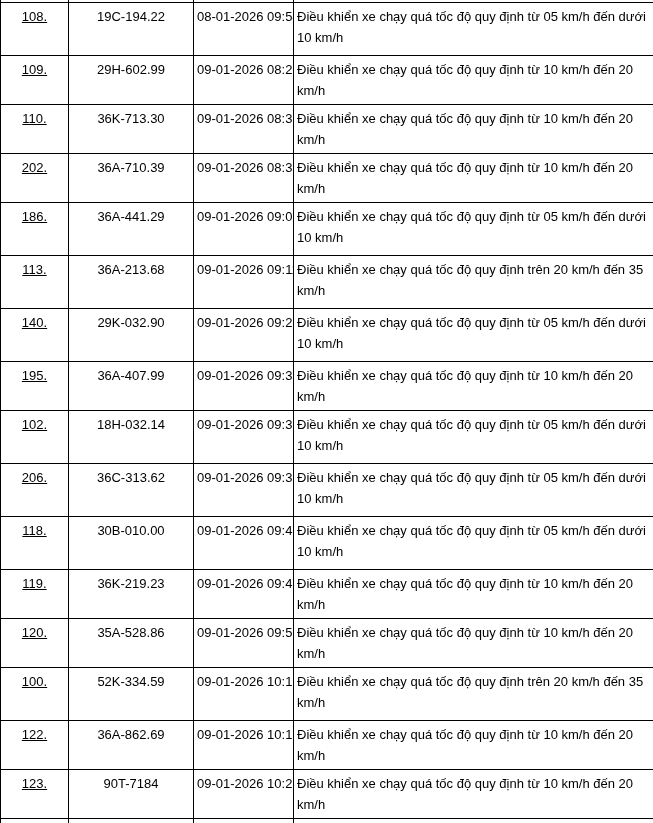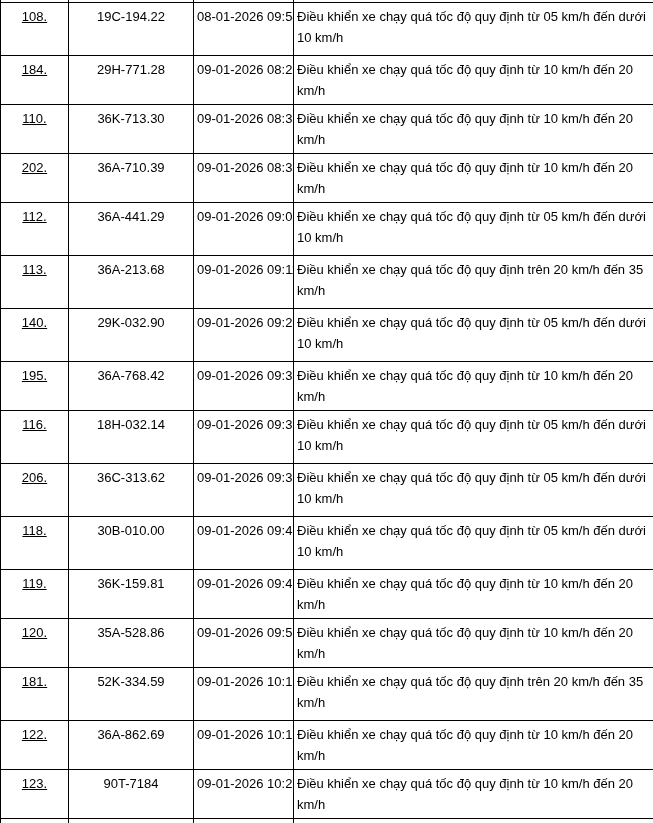--- a/index.html
+++ b/index.html
@@ -77,93 +77,93 @@
         <td></td>
       </tr>
 
       <tr class="row-tall">
     <td class="c-index">108.</td>
     <td class="c-plate">19C-194.22</td>
     <td class="c-date">08-01-2026 09:54</td>
     <td class="c-viol">Điều khiển xe chạy quá tốc độ quy định từ 05 km/h đến dưới 10 km/h</td>
   </tr>
         <tr class="row-short">
-    <td class="c-index">184.</td>
-    <td class="c-plate">29H-771.28</td>
+    <td class="c-index">109.</td>
+    <td class="c-plate">29H-602.99</td>
     <td class="c-date">09-01-2026 08:21</td>
     <td class="c-viol">Điều khiển xe chạy quá tốc độ quy định từ 10 km/h đến 20 km/h</td>
   </tr>
         <tr class="row-short">
     <td class="c-index">110.</td>
     <td class="c-plate">36K-713.30</td>
     <td class="c-date">09-01-2026 08:33</td>
     <td class="c-viol">Điều khiển xe chạy quá tốc độ quy định từ 10 km/h đến 20 km/h</td>
   </tr>
         <tr class="row-short">
     <td class="c-index">202.</td>
     <td class="c-plate">36A-710.39</td>
     <td class="c-date">09-01-2026 08:39</td>
     <td class="c-viol">Điều khiển xe chạy quá tốc độ quy định từ 10 km/h đến 20 km/h</td>
   </tr>
         <tr class="row-tall">
-    <td class="c-index">112.</td>
+    <td class="c-index">186.</td>
     <td class="c-plate">36A-441.29</td>
     <td class="c-date">09-01-2026 09:09</td>
     <td class="c-viol">Điều khiển xe chạy quá tốc độ quy định từ 05 km/h đến dưới 10 km/h</td>
   </tr>
         <tr class="row-tall">
     <td class="c-index">113.</td>
     <td class="c-plate">36A-213.68</td>
     <td class="c-date">09-01-2026 09:11</td>
     <td class="c-viol">Điều khiển xe chạy quá tốc độ quy định trên 20 km/h đến 35 km/h</td>
   </tr>
         <tr class="row-tall">
     <td class="c-index">140.</td>
     <td class="c-plate">29K-032.90</td>
     <td class="c-date">09-01-2026 09:23</td>
     <td class="c-viol">Điều khiển xe chạy quá tốc độ quy định từ 05 km/h đến dưới 10 km/h</td>
   </tr>
         <tr class="row-short">
     <td class="c-index">195.</td>
-    <td class="c-plate">36A-768.42</td>
+    <td class="c-plate">36A-407.99</td>
     <td class="c-date">09-01-2026 09:35</td>
     <td class="c-viol">Điều khiển xe chạy quá tốc độ quy định từ 10 km/h đến 20 km/h</td>
   </tr>
         <tr class="row-tall">
-    <td class="c-index">116.</td>
+    <td class="c-index">102.</td>
     <td class="c-plate">18H-032.14</td>
     <td class="c-date">09-01-2026 09:36</td>
     <td class="c-viol">Điều khiển xe chạy quá tốc độ quy định từ 05 km/h đến dưới 10 km/h</td>
   </tr>
         <tr class="row-tall">
     <td class="c-index">206.</td>
     <td class="c-plate">36C-313.62</td>
     <td class="c-date">09-01-2026 09:37</td>
     <td class="c-viol">Điều khiển xe chạy quá tốc độ quy định từ 05 km/h đến dưới 10 km/h</td>
   </tr>
         <tr class="row-tall">
     <td class="c-index">118.</td>
     <td class="c-plate">30B-010.00</td>
     <td class="c-date">09-01-2026 09:40</td>
     <td class="c-viol">Điều khiển xe chạy quá tốc độ quy định từ 05 km/h đến dưới 10 km/h</td>
   </tr>
         <tr class="row-short">
     <td class="c-index">119.</td>
-    <td class="c-plate">36K-159.81</td>
+    <td class="c-plate">36K-219.23</td>
     <td class="c-date">09-01-2026 09:49</td>
     <td class="c-viol">Điều khiển xe chạy quá tốc độ quy định từ 10 km/h đến 20 km/h</td>
   </tr>
         <tr class="row-short">
     <td class="c-index">120.</td>
     <td class="c-plate">35A-528.86</td>
     <td class="c-date">09-01-2026 09:51</td>
     <td class="c-viol">Điều khiển xe chạy quá tốc độ quy định từ 10 km/h đến 20 km/h</td>
   </tr>
         <tr class="row-tall">
-    <td class="c-index">181.</td>
+    <td class="c-index">100.</td>
     <td class="c-plate">52K-334.59</td>
     <td class="c-date">09-01-2026 10:12</td>
     <td class="c-viol">Điều khiển xe chạy quá tốc độ quy định trên 20 km/h đến 35 km/h</td>
   </tr>
         <tr class="row-short">
     <td class="c-index">122.</td>
     <td class="c-plate">36A-862.69</td>
     <td class="c-date">09-01-2026 10:19</td>
     <td class="c-viol">Điều khiển xe chạy quá tốc độ quy định từ 10 km/h đến 20 km/h</td>
   </tr>

